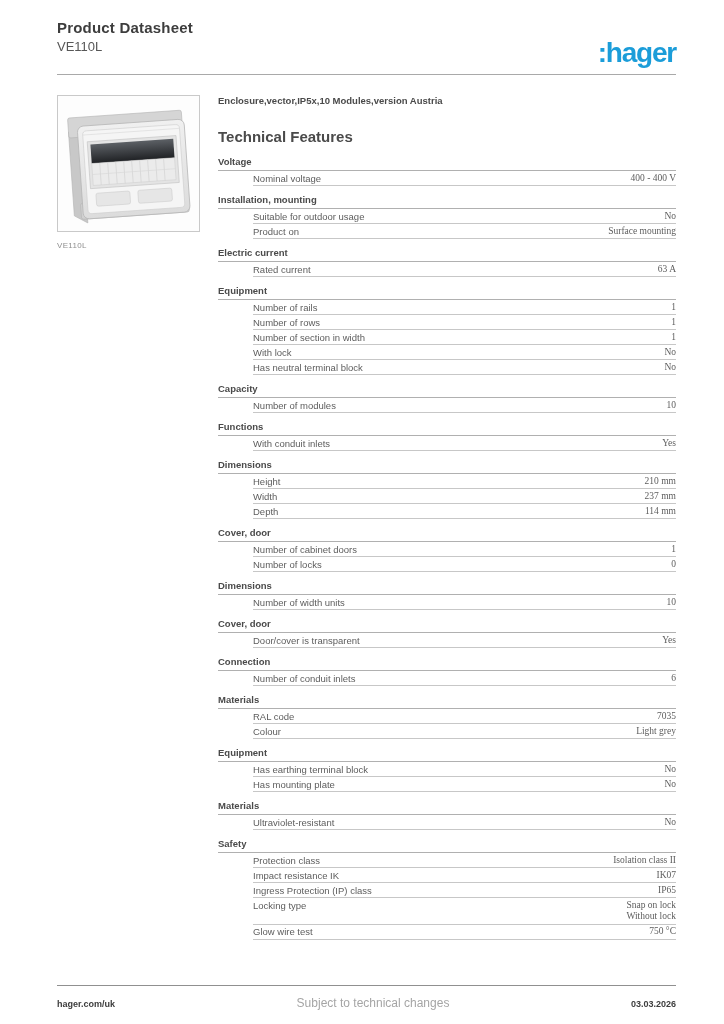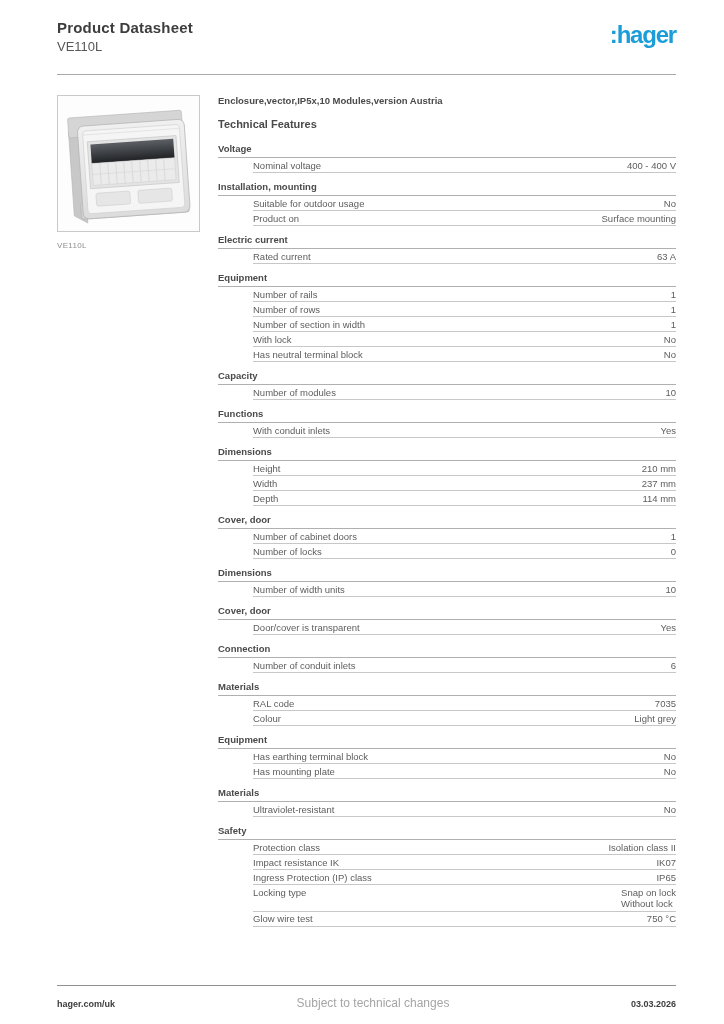--- a/index.html
+++ b/index.html
@@ -3,37 +3,37 @@
 <meta charset="utf-8">
 <style>
   html,body{margin:0;padding:0;}
   body{
     width:724px;height:1024px;background:#ffffff;position:relative;
     font-family:"Liberation Sans",sans-serif;color:#5d5d5d;overflow:hidden;
   }
   .header{position:absolute;left:57px;right:48px;top:19px;}
   .doc-title{font-size:15px;font-weight:bold;color:#3d3d3d;letter-spacing:.2px;line-height:18px;}
   .doc-subtitle{font-size:13px;color:#575757;margin-top:2px;line-height:16px;}
-  .logo{position:absolute;right:0;top:1px;font-size:24px;font-weight:bold;letter-spacing:-1.2px;line-height:30px;}
+  .logo{position:absolute;right:0;top:19px;font-size:28px;font-weight:bold;letter-spacing:-1.2px;line-height:30px;}
   .header-rule{position:absolute;left:57px;right:48px;top:74px;border-top:1px solid #a9a9a9;}
 
   .main{position:absolute;left:57px;right:48px;top:95px;display:flex;}
   .left-col{flex:0 0 161px;width:161px;}
   .image-box{width:141px;height:135px;border:1px solid #c9c9c9;background:#fdfdfd;overflow:hidden;}
   .image-caption{margin-top:9px;font-size:8px;color:#8f8f8f;letter-spacing:.3px;}
   .right-col{flex:1;min-width:0;}
   .description{font-size:9.5px;font-weight:bold;color:#4a4a4a;line-height:12px;}
-  .features-title{font-size:11px;font-weight:bold;color:#4a4a4a;line-height:12px;margin-top:11px;}
+  .features-title{font-size:15px;font-weight:bold;color:#4a4a4a;line-height:12px;margin-top:24px;}
   .sections{margin-top:13px;}
   .section{margin-top:8px;}
   .section:first-child{margin-top:0;}
   .section-title{font-size:9.5px;font-weight:bold;color:#4a4a4a;line-height:12px;padding-bottom:2px;border-bottom:1px solid #b0b0b0;}
   .row{display:flex;justify-content:space-between;align-items:flex-start;border-bottom:1px solid #c7c7c7;padding:1.5px 0 1px;margin-left:35px;}
   .row .label{font-size:9.5px;line-height:11.5px;color:#5d5d5d;}
-  .row .value{font-size:9.5px;line-height:11.5px;color:#5d5d5d;text-align:left;white-space:pre-line;padding-left:12px;}
+  .row .value{font-size:9.5px;line-height:11.5px;color:#5d5d5d;text-align:left;white-space:pre-line;padding-left:12px;font-family:Liberation Serif, serif;}
 
   .footer{position:absolute;left:57px;right:48px;top:985px;border-top:1px solid #909090;padding-top:10px;display:flex;justify-content:space-between;align-items:baseline;}
   .footer-left,.footer-right{font-size:9px;font-weight:bold;color:#3d3d3d;}
   .footer-center{font-size:12px;color:#a5a5a5;}
 </style>
 </head>
 <body>
 
 <div class="header">
   <div class="doc-title">Product Datasheet</div>

